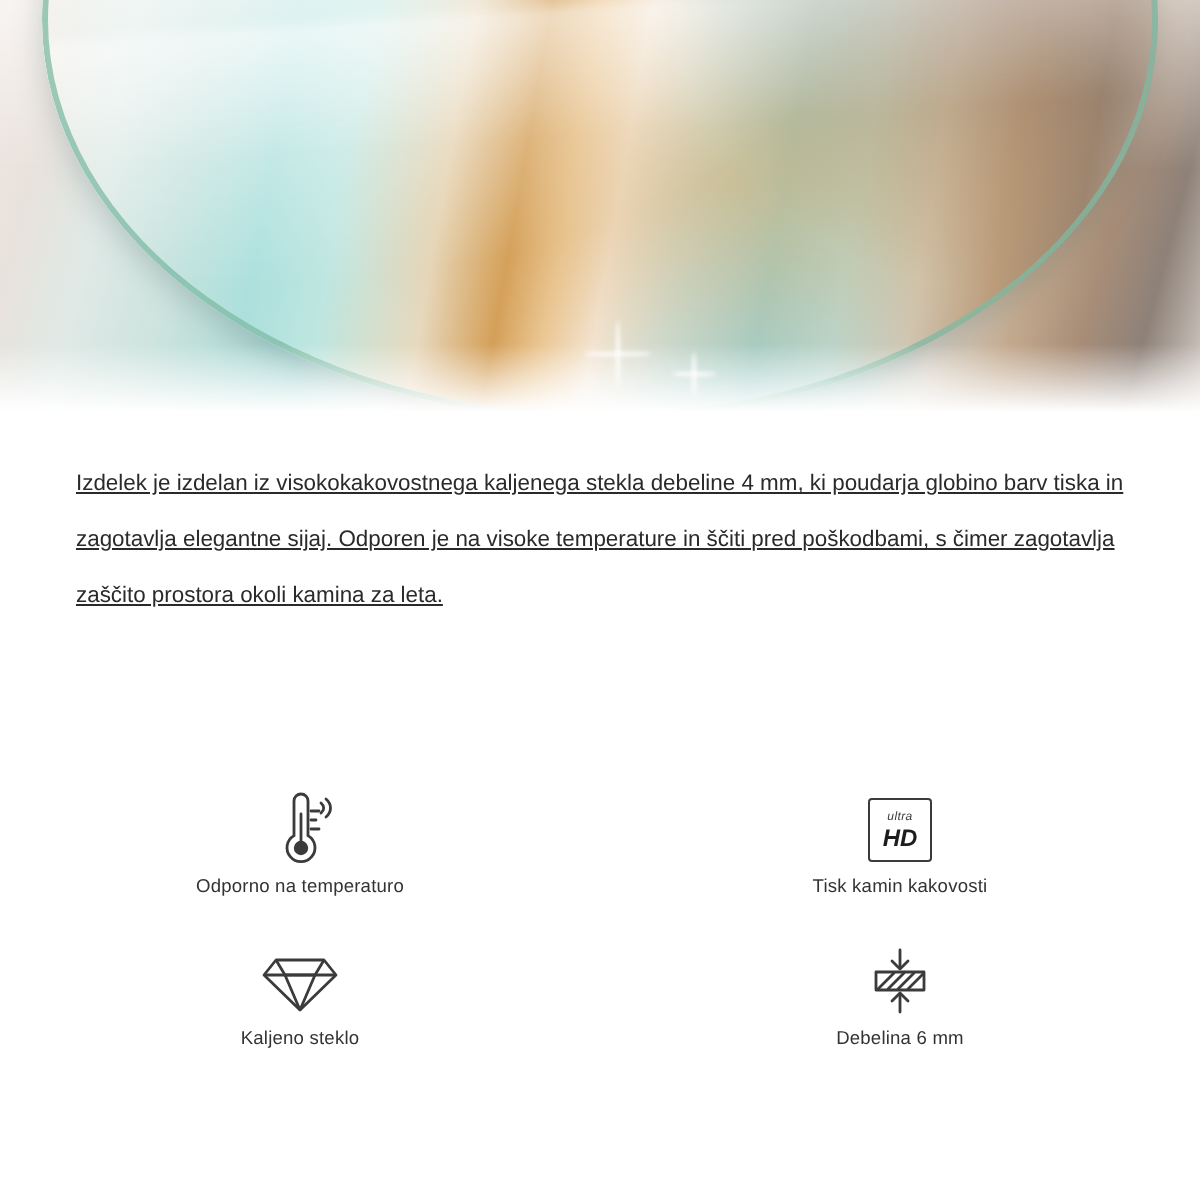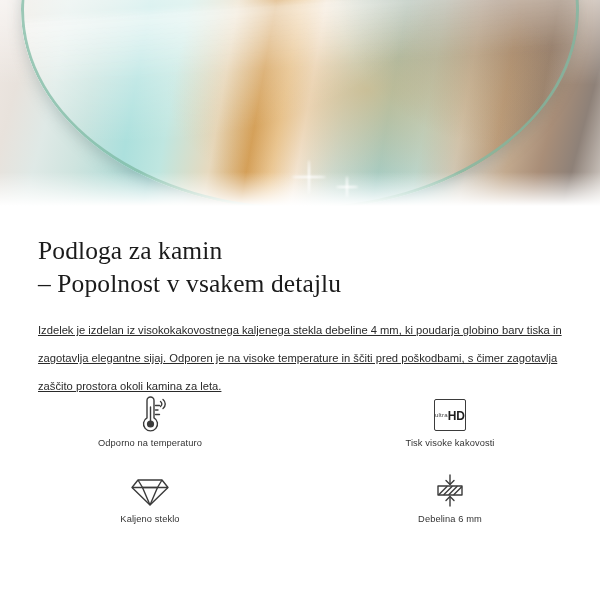--- a/index.html
+++ b/index.html
@@ -194,24 +194,25 @@
     color: #333333;
     text-align: center;
     letter-spacing: 0.1px;
   }
   .hd-box {
     width: 30px;
     height: 30px;
     border: 1.4px solid #3b3b3b;
     border-radius: 2px;
     display: flex;
-    flex-direction: row;
+    flex-direction: column;
     align-items: center;
     justify-content: center;
     line-height: 1;
+    font-style: italic;
   }
   .hd-box .ultra {
     font-size: 6px;
     letter-spacing: 0.2px;
     color: #3b3b3b;
   }
   .hd-box .hd {
     font-size: 12px;
     font-weight: bold;
     color: #1d1d1d;
@@ -229,24 +230,20 @@
       <div class="disc-inner"></div>
       <div class="disc-gloss"></div>
       <div class="disc-edge"></div>
     </div>
     <div class="sparkle s1"></div>
     <div class="sparkle s2"></div>
     <div class="hero-fade"></div>
   </div>
 
   <div class="content">
-    <h1 class="headline">
-      <span>Podloga za kamin</span>
-      <span class="line2">– Popolnost v vsakem detajlu</span>
-    </h1>
     <p class="body-text">Izdelek je izdelan iz visokokakovostnega kaljenega stekla debeline 4 mm, ki poudarja globino barv tiska in zagotavlja elegantne sijaj. Odporen je na visoke temperature in ščiti pred poškodbami, s čimer zagotavlja zaščito prostora okoli kamina za leta.</p>
   </div>
 
   <div class="features">
 
     <div class="feature-row row1">
 
       <div class="feature">
         <div class="feature-icon">
           <svg width="34" height="40" viewBox="0 0 34 40" fill="none" stroke="#3b3b3b" stroke-width="1.4" stroke-linecap="round">
@@ -263,21 +260,21 @@
         <div class="feature-label">Odporno na temperaturo</div>
       </div>
 
       <div class="feature">
         <div class="feature-icon">
           <div class="hd-box">
             <span class="ultra">ultra</span>
             <span class="hd">HD</span>
           </div>
         </div>
-        <div class="feature-label">Tisk visoke kakovosti</div>
+        <div class="feature-label">Tisk kamin kakovosti</div>
       </div>
 
 
     </div>
 
     <div class="feature-row row2">
 
       <div class="feature">
         <div class="feature-icon">
           <svg width="38" height="34" viewBox="0 0 38 34" fill="none" stroke="#3b3b3b" stroke-width="1.4" stroke-linejoin="round">

